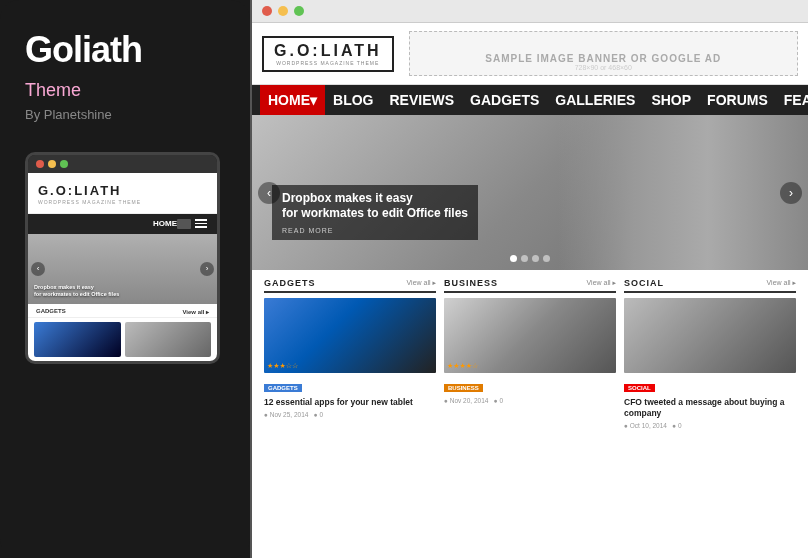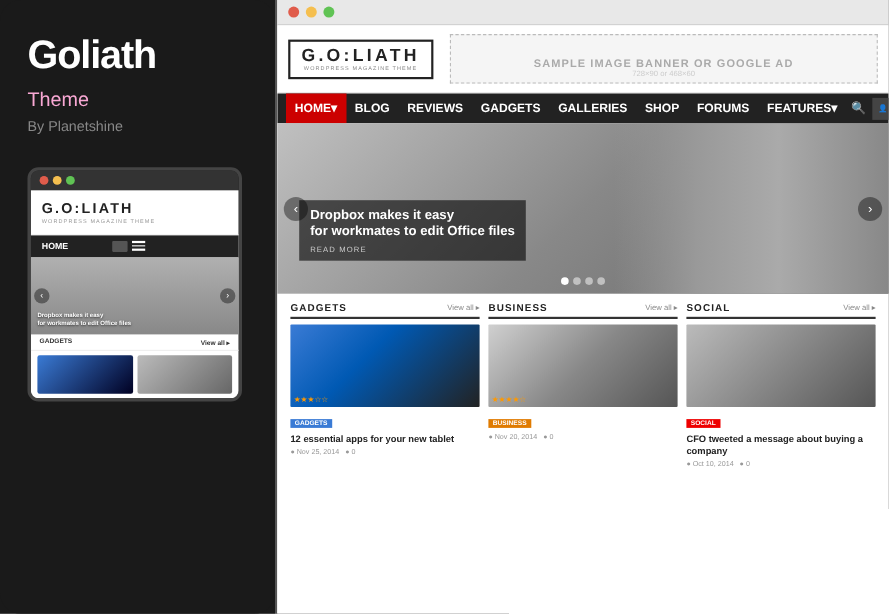--- a/index.html
+++ b/index.html
@@ -89,23 +89,22 @@
     .mobile-logo-sub {
       font-size: 5px;
       color: #999;
       display: block;
       letter-spacing: 1px;
     }
     .mobile-nav-bar {
       background: #222;
       padding: 5px 10px;
       display: flex;
-      justify-content: flex-start;
-      align-items: center;
-      gap: 40px;
+      justify-content: flex-end;
+      align-items: center;
     }
     .mobile-nav-home {
       color: #fff;
       font-size: 8px;
       font-weight: bold;
     }
     .mobile-nav-icons {
       display: flex;
       gap: 4px;
       align-items: center;
@@ -310,21 +309,21 @@
 
     
     .site-nav {
       background: #222;
       display: flex;
       align-items: center;
       padding: 0 8px;
     }
     .nav-item {
       color: #fff;
-      font-size: 11px;
+      font-size: 14px;
       font-weight: bold;
       padding: 7px 8px;
       cursor: pointer;
       white-space: nowrap;
     }
     .nav-item.active {
       background: #c00;
       color: #fff;
     }
     .nav-spacer { flex: 1; }

